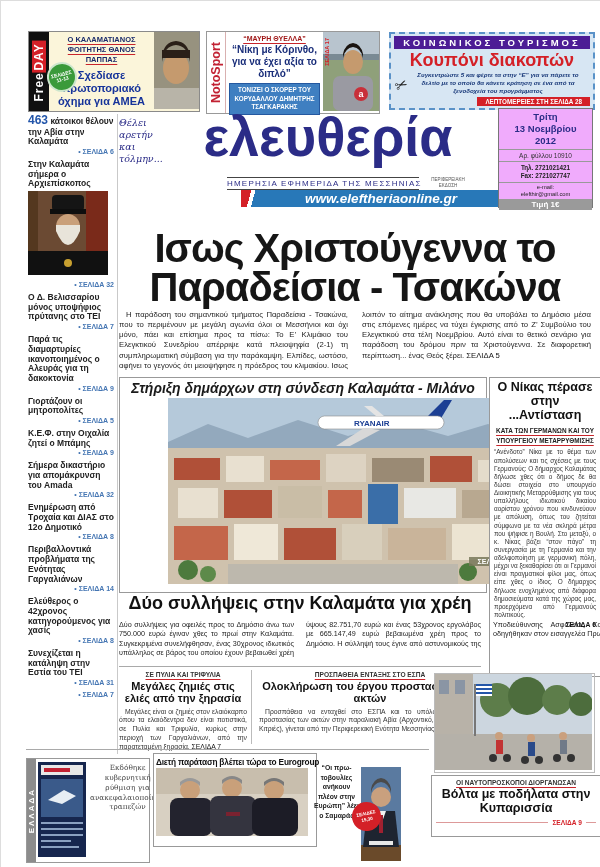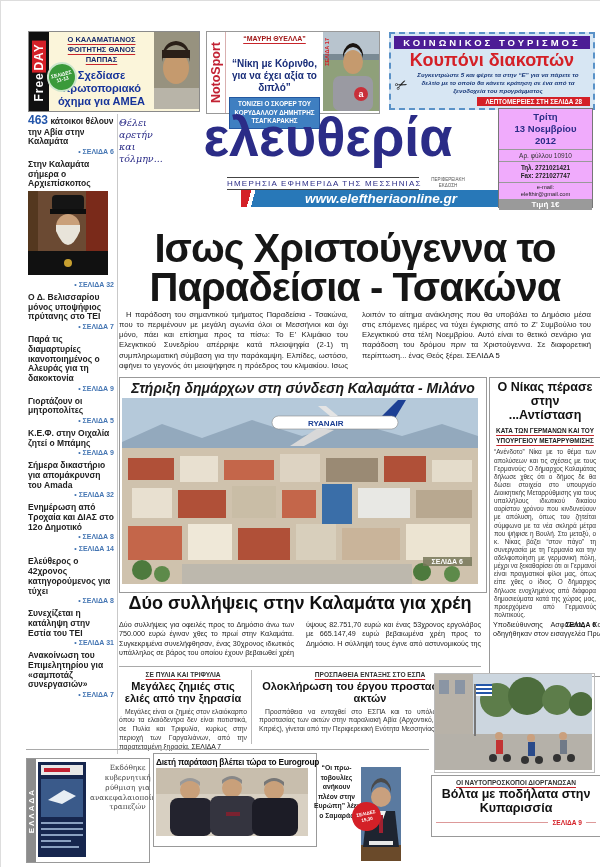--- a/index.html
+++ b/index.html
@@ -19,21 +19,21 @@
   .fd-badge{position:absolute;left:0px;top:32px;width:26px;height:26px;background:#3a9a3a;border-radius:50%;
             color:#fff;font-size:5px;font-weight:bold;display:flex;align-items:center;justify-content:center;
             transform:rotate(-14deg);text-align:center;line-height:1.1;box-shadow:0 0 0 2px #cde6cd;}
   .fd-title{color:#16339a;font-weight:bold;font-size:11px;line-height:1.15;margin-top:4px;}
   .fd-photo{width:45px;}
   .ns-box{left:205px;top:30px;width:172px;height:81px;background:#fff;border:1px solid #999;display:flex;}
   .ns-bar{width:18px;display:flex;align-items:center;justify-content:center;border-right:1px solid #d9b0b0;}
   .ns-bar span{color:#c22233;font-weight:bold;font-size:12.5px;}
   .ns-main{flex:1;padding:2px 3px;text-align:center;}
   .ns-kicker{color:#a01818;font-weight:bold;font-size:7px;margin-top:1px;}
-  .ns-title{color:#1a2e7a;font-weight:bold;font-size:10px;line-height:1.2;margin-top:16px;}
+  .ns-title{color:#1a2e7a;font-weight:bold;font-size:10px;line-height:1.2;margin-top:2px;}
   .ns-blue{background:#3f7fc1;border:1px solid #2458a0;color:#fff;font-weight:bold;font-size:6.3px;
            line-height:1.35;padding:2px 1px;margin-top:3px;}
   .ns-photo{width:56px;position:relative;}
   .ns-pageref{position:absolute;left:1px;top:6px;color:#d42027;font-size:5.5px;font-weight:bold;}
   .cp-box{left:388px;top:31px;width:202px;height:74px;background:#d7e6f3;border:2px dashed #5a92c8;position:relative;text-align:center;}
   .cp-header{background:#4c1d95;color:#fff;font-weight:bold;font-size:9.5px;letter-spacing:3px;padding:1px 0;margin:2px 3px 0 3px;}
   .cp-title{color:#d42027;font-weight:bold;font-size:18px;margin-top:1px;}
   .cp-text{color:#1a3a7a;font-style:italic;font-size:6.2px;line-height:1.3;padding:0 8px 0 20px;font-weight:bold;}
   .cp-scissors{position:absolute;left:4px;bottom:14px;font-size:15px;transform:rotate(-25deg);color:#222;}
   .cp-footer{position:absolute;right:3px;bottom:2px;background:#d42027;color:#fff;font-size:6.3px;font-weight:bold;padding:1px 8px;}
@@ -67,21 +67,21 @@
   .lead-kicker span{display:inline-block;font-weight:900;font-size:14.5px;color:#111;
                     border-bottom:1.5px solid #333;padding:0 10px 2px 10px;}
   .lead-h1{left:118px;top:228px;width:472px;text-align:center;font-weight:900;font-size:40px;
            line-height:0.98;color:#161616;letter-spacing:-1px;}
   .lead-body{left:118px;top:309px;width:472px;height:62px;column-count:2;column-gap:14px;
              font-size:7.7px;color:#222;text-align:justify;line-height:1.32;text-indent:7px;}
   .pref{font-weight:normal;color:#111;white-space:nowrap;}
   
   .milan{left:118px;top:376px;width:362px;height:212px;border:1px solid #999;padding:1px 2px;background:#fff;}
   .milan-title{font-style:italic;font-weight:bold;font-size:14px;color:#1a1a1a;text-align:center;padding:1px 0 2px 0;}
-  .milan-photo{position:relative;width:356px;height:173px;}
+  .milan-photo{position:relative;width:356px;height:173px;margin-left:46px;}
   .photo-badge{position:absolute;bottom:5px;right:6px;background:rgba(120,120,90,0.85);color:#fff;
                font-size:7px;font-weight:bold;padding:1px 9px;}
   
   .nikas{left:488px;top:376px;width:102px;height:292px;border:1px solid #999;padding:3px 4px;background:#fff;}
   .nikas-title{font-weight:900;font-size:12.5px;color:#111;text-align:center;line-height:1.1;}
   .nikas-kicker{font-weight:bold;font-size:6.4px;color:#222;text-align:center;margin:4px 0 3px 0;line-height:1.5;}
   .nikas-body{font-size:6.4px;color:#333;text-align:justify;line-height:1.27;}
   .nikas-ref{display:block;text-align:right;font-weight:bold;font-size:6.8px;color:#111;margin-top:2px;}
   
   .arr-title{left:118px;top:592px;width:362px;text-align:center;font-weight:900;font-size:18px;color:#111;}
@@ -210,32 +210,32 @@
     </div>
     <div class="sb-item">
       <span class="sb-title">Σήμερα δικαστήριο για απομάκρυνση του Amada</span>
       <span class="sb-ref">• ΣΕΛΙΔΑ 32</span>
     </div>
     <div class="sb-item">
       <span class="sb-title">Ενημέρωση από Τροχαία και ΔΙΑΣ στο 12ο Δημοτικό</span>
       <span class="sb-ref">• ΣΕΛΙΔΑ 8</span>
     </div>
     <div class="sb-item">
+      <span class="sb-title">Περιβαλλοντικά προβλήματα της Ενότητας Γαργαλιάνων</span>
       <span class="sb-ref">• ΣΕΛΙΔΑ 14</span>
     </div>
     <div class="sb-item">
-      <span class="sb-title">Ελεύθερος ο 42χρονος κατηγορούμενος για τύχει</span>
+      <span class="sb-title">Ελεύθερος ο 42χρονος κατηγορούμενος για χασίς</span>
       <span class="sb-ref">• ΣΕΛΙΔΑ 8</span>
     </div>
     <div class="sb-item">
       <span class="sb-title">Συνεχίζεται η κατάληψη στην Εστία του ΤΕΙ</span>
       <span class="sb-ref">• ΣΕΛΙΔΑ 31</span>
     </div>
     <div class="sb-item">
-      <span class="sb-title">Ανακοίνωση του Επιμελητηρίου για «σαμποτάζ συνεργασιών»</span>
       <span class="sb-ref">• ΣΕΛΙΔΑ 7</span>
     </div>
   </div>
 
   <div class="abs mh">
     <div class="mh-slogan">Θέλει αρετήν και τόλμην...</div>
     <div class="mh-logo">ελευθερία</div>
     <div class="mh-subrow">ΗΜΕΡΗΣΙΑ ΕΦΗΜΕΡΙΔΑ ΤΗΣ ΜΕΣΣΗΝΙΑΣ</div>
     <div class="mh-edition">ΠΕΡΙΦΕΡΕΙΑΚΗ ΕΚΔΟΣΗ</div>
     <div class="mh-www">www.eleftheriaonline.gr</div>

